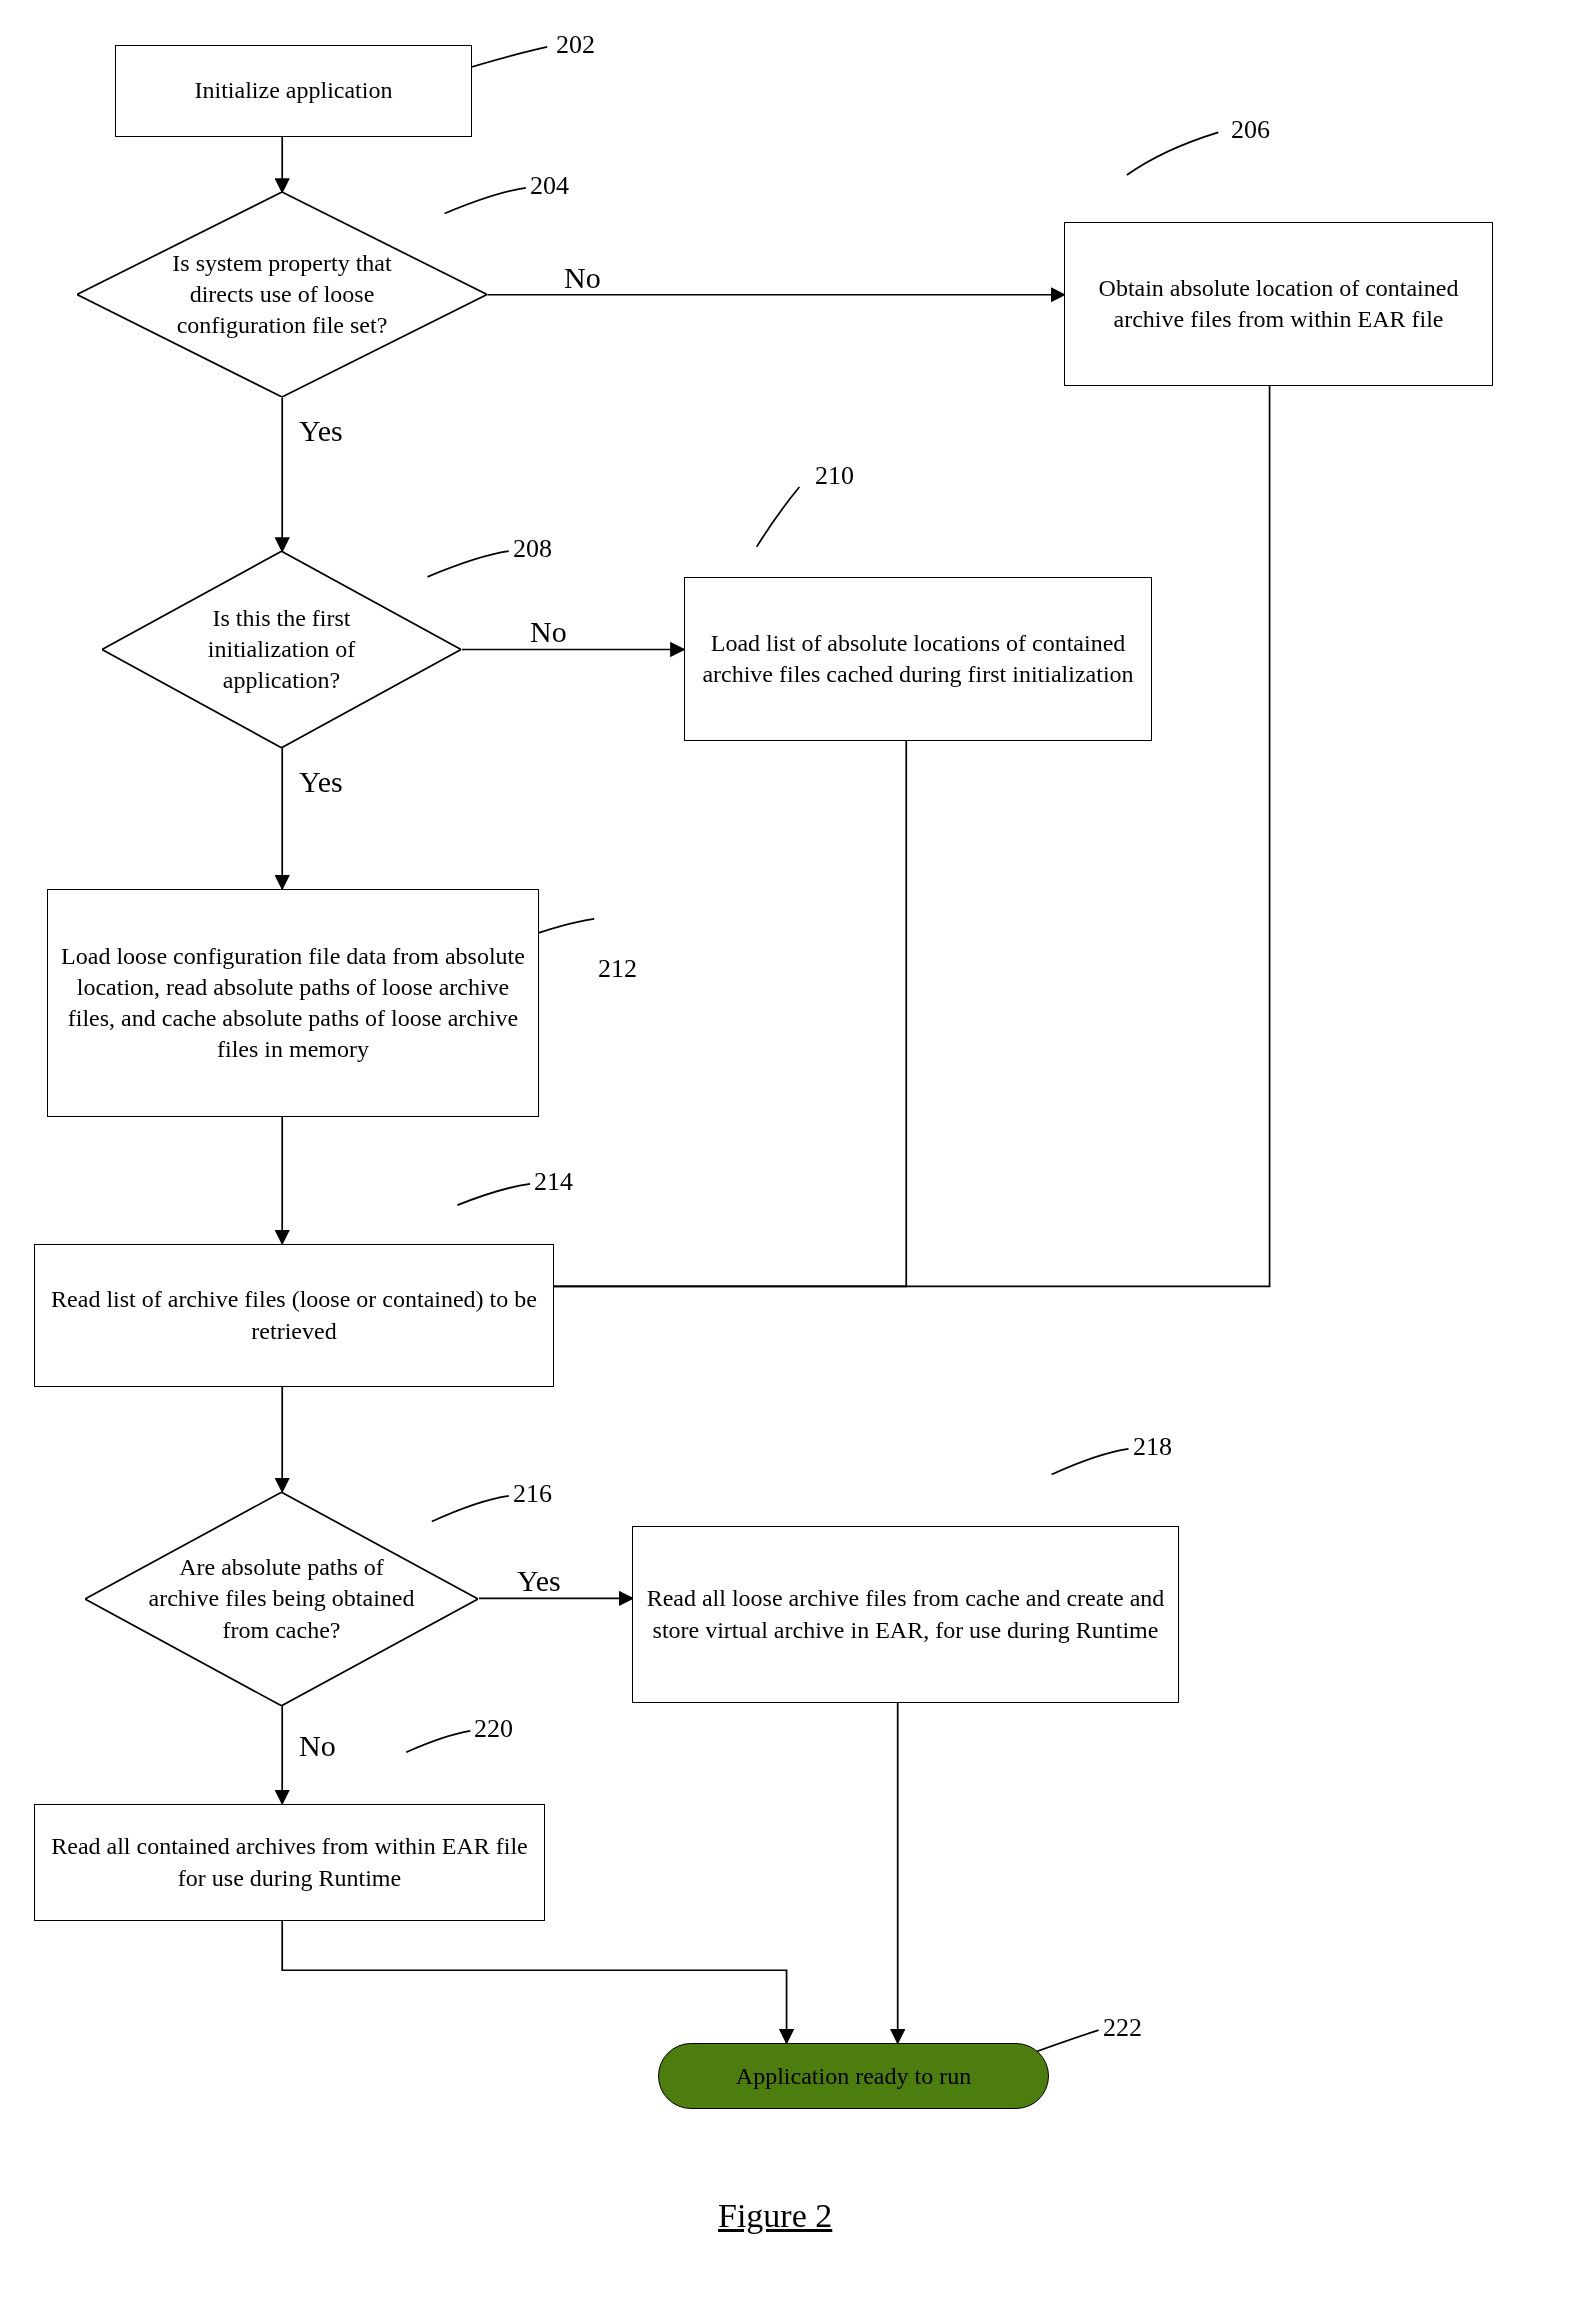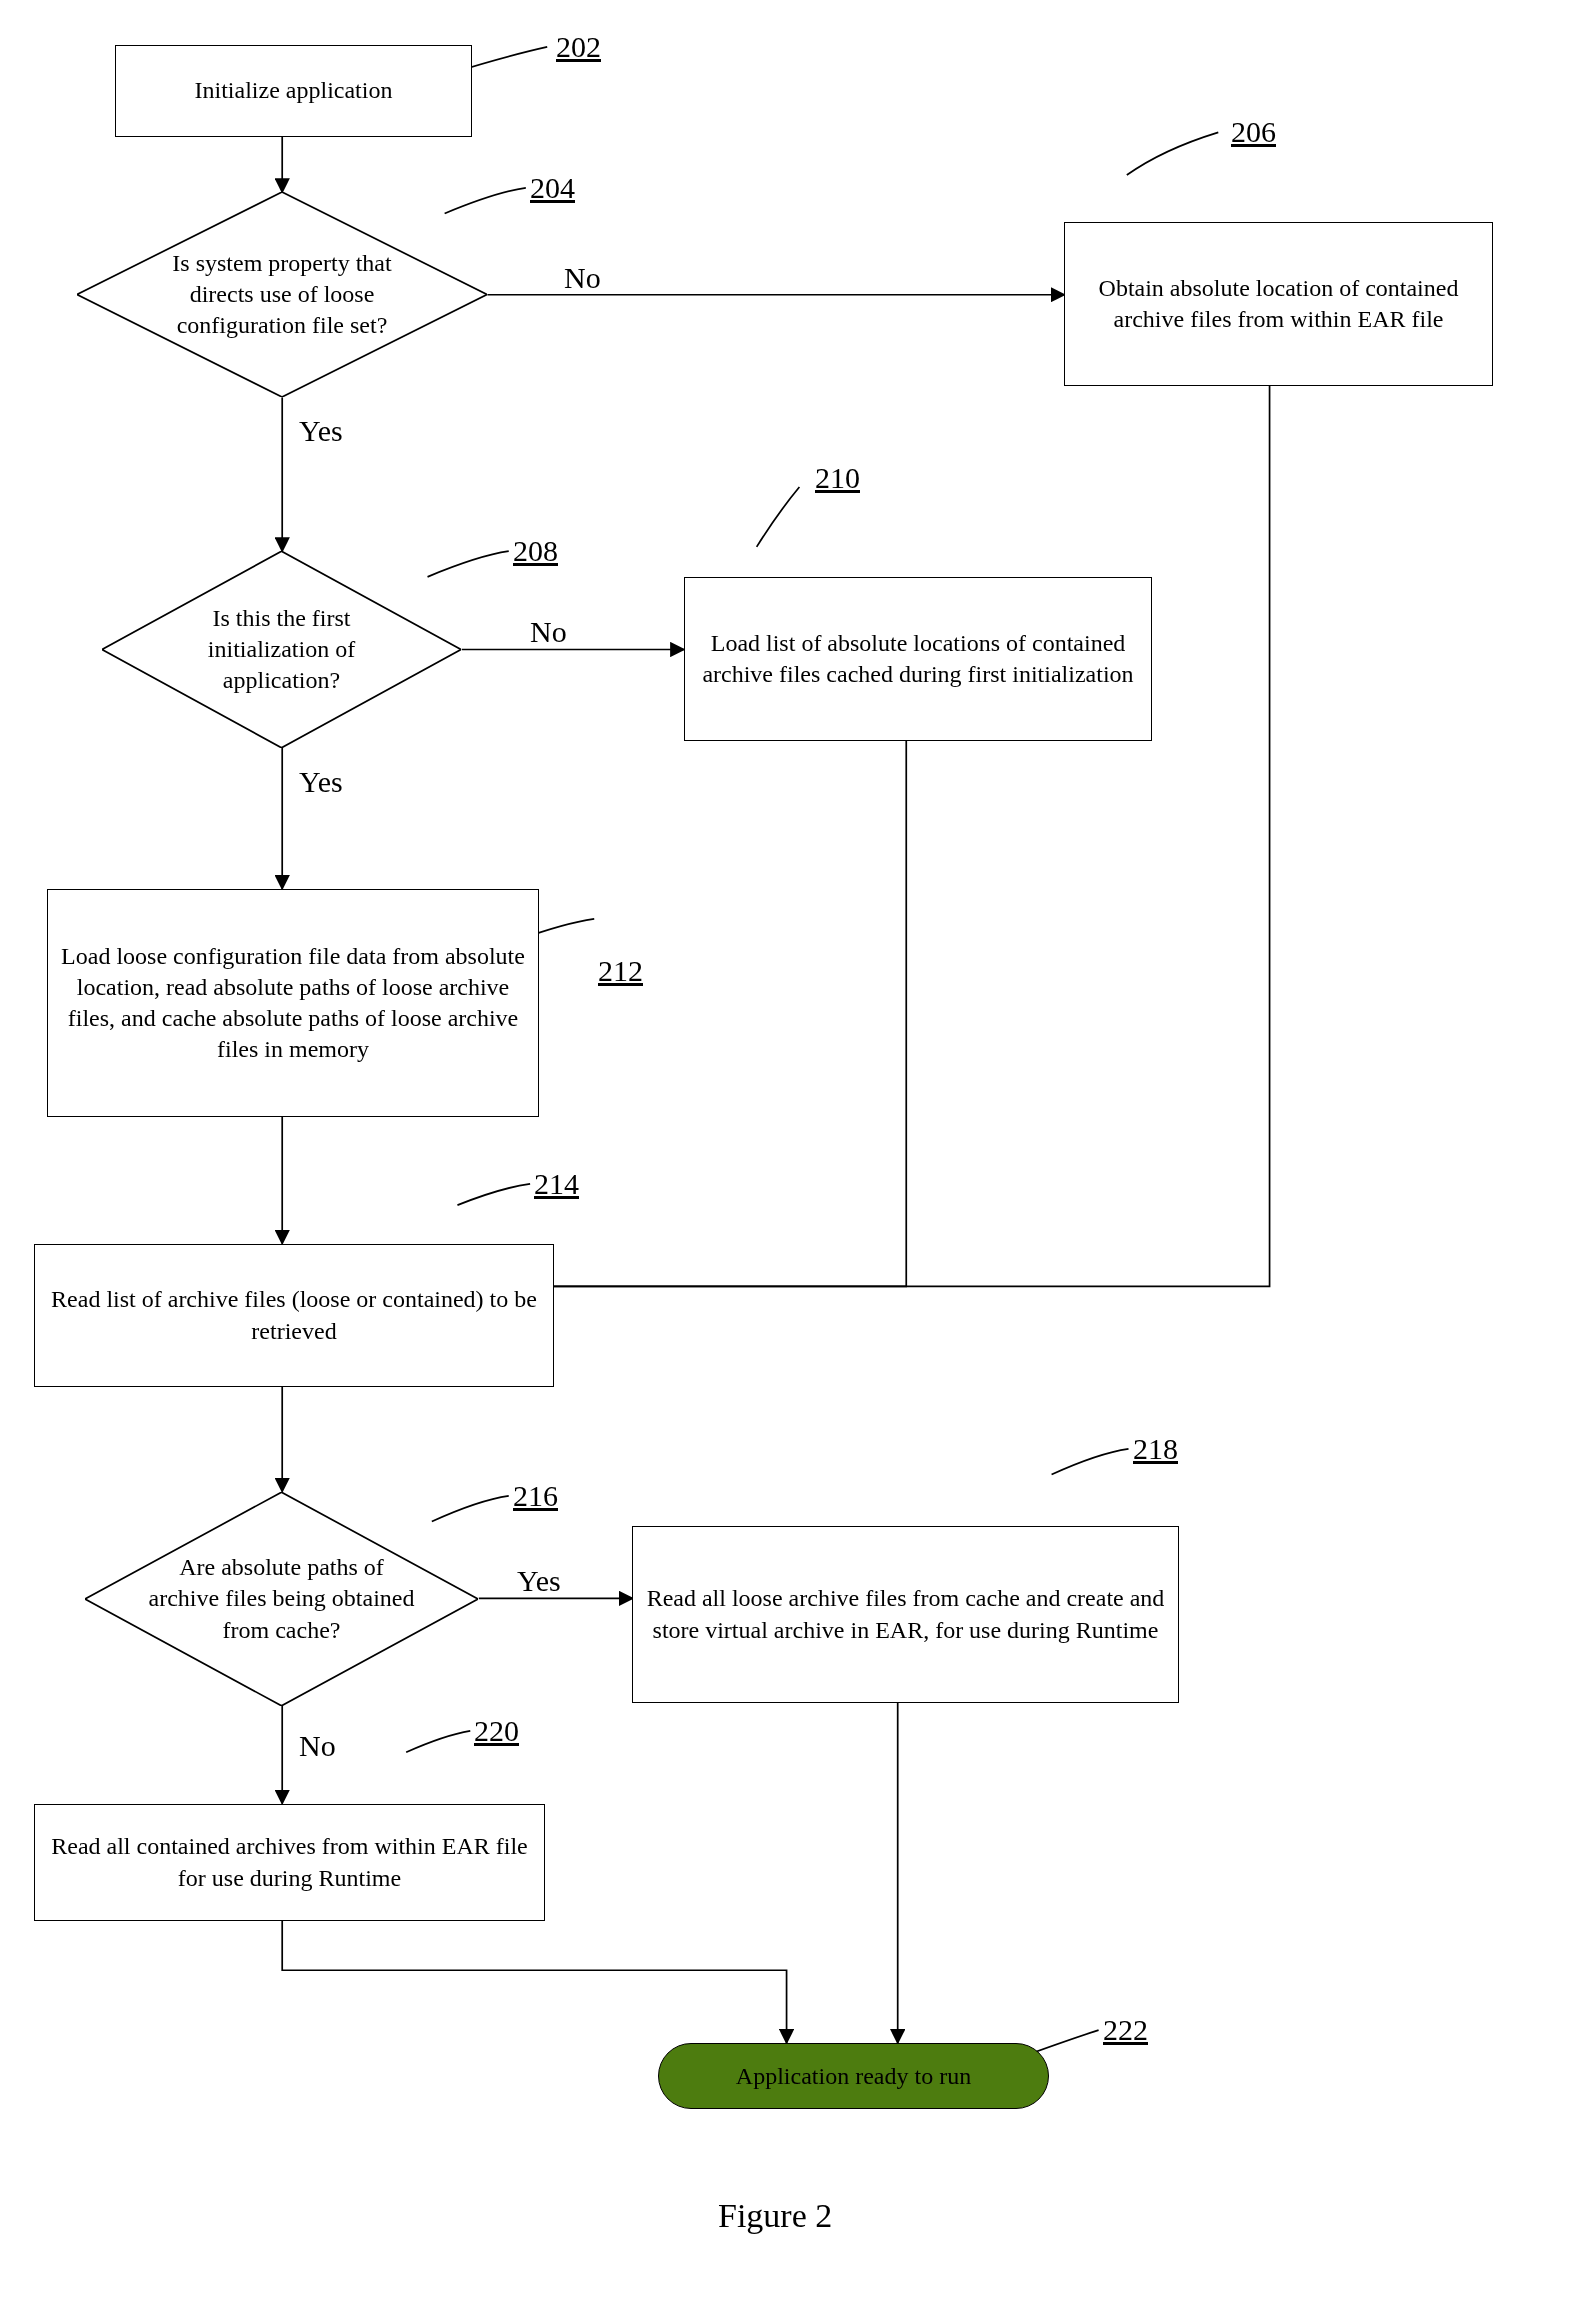--- a/index.html
+++ b/index.html
@@ -51,22 +51,21 @@
     background: #4d7c0f;
     border-radius: 34px;
     display: flex;
     align-items: center;
     justify-content: center;
     font-size: 24px;
     padding: 0 17px;
   }
   .label {
     position: absolute;
-    font-size: 30px;
-    text-decoration: underline;
+    font-size: 26px;
   }
   .edge-label {
     position: absolute;
     font-size: 30px;
   }
   .figcap {
     position: absolute;
     font-size: 34px;
   }
   svg.connector {
@@ -188,16 +187,16 @@
   <div class="box" style="left:0px; top:1770px; width:492px; height:98px;">
     <span>Read all contained archives from within EAR file for use during Runtime</span>
   </div>
   <div class="label" style="left:440px; top:1680px;">220</div>
 
   <div class="terminator" style="left:624px; top:2009px; width:355px; height:64px;">
     <span>Application ready to run</span>
   </div>
   <div class="label" style="left:1069px; top:1979px;">222</div>
 
-  <div class="figcap" style="left:684px; top:2163px;">Figure 2</div>
+  <div class="figcap" style="left:684px; top:2163px;text-decoration:underline;">Figure 2</div>
 
 </div>
 
 
 </body></html>

